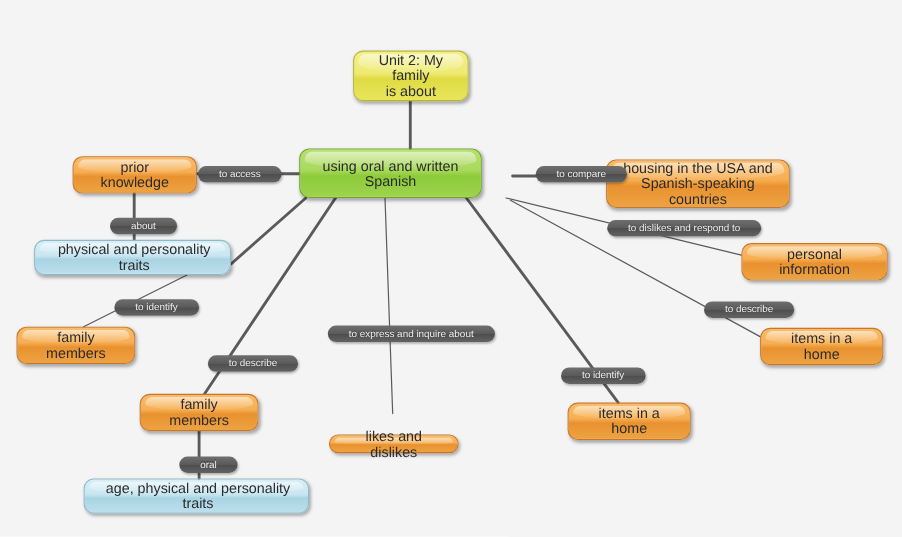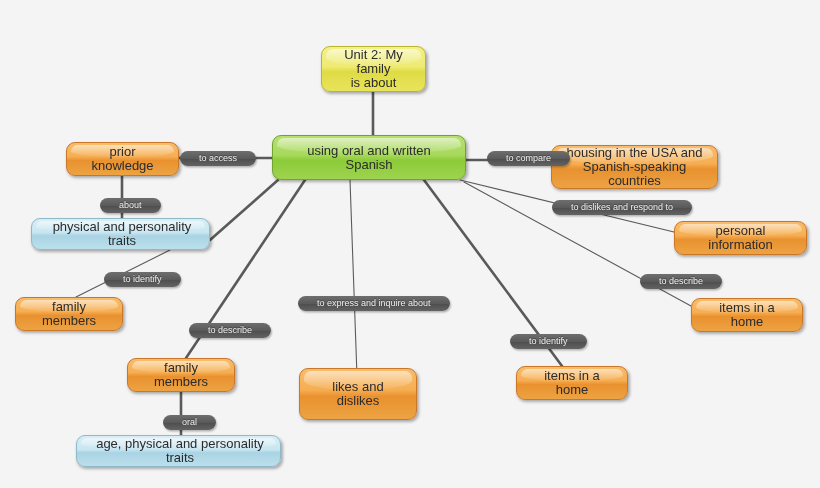--- a/index.html
+++ b/index.html
@@ -109,39 +109,39 @@
       <line x1="424" y1="180" x2="562" y2="366" stroke="#5a5a5a" stroke-width="2.6" stroke-linecap="round"></line>
       <line x1="466" y1="160" x2="551" y2="160" stroke="#5a5a5a" stroke-width="2.6" stroke-linecap="round"></line>
       <line x1="460" y1="180" x2="674" y2="232" stroke="#5a5a5a" stroke-width="1.1" stroke-linecap="round"></line>
       <line x1="464" y1="182" x2="691" y2="306" stroke="#5a5a5a" stroke-width="1.1" stroke-linecap="round"></line>
     </svg>
   <div id="node-layer">
       <div class="node node-yellow" style="left: 321px; top: 46px; width: 105px; height: 46px;">
         <span class="node-label">Unit 2: My family
 is about</span>
       </div>
-      <div class="node node-green" style="left: 272px; top: 135px; width: 194px; height: 45px;">
+      <div class="node node-green" style="left: 272px; top: 135px; width: 166px; height: 45px;">
         <span class="node-label">using oral and written Spanish</span>
       </div>
       <div class="node node-orange" style="left: 66px; top: 142px; width: 113px; height: 34px; text-align: center;">
         <span class="node-label">prior knowledge</span>
       </div>
       <div class="node node-blue" style="left: 31px; top: 218px; width: 179px; height: 32px;">
         <span class="node-label">physical and personality traits</span>
       </div>
       <div class="node node-orange" style="left: 15px; top: 297px; width: 108px; height: 34px;">
         <span class="node-label">family members</span>
       </div>
       <div class="node node-orange" style="left: 127px; top: 358px; width: 108px; height: 34px;">
         <span class="node-label">family members</span>
       </div>
       <div class="node node-blue" style="left: 76px; top: 435px; width: 205px; height: 32px;">
         <span class="node-label">age, physical and personality traits</span>
       </div>
-      <div class="node node-orange" style="left: 299px; top: 368px; width: 118px; height: 52px;">
+      <div class="node node-orange" style="left: 299px; top: 395px; width: 118px; height: 17px;">
         <span class="node-label">likes and dislikes</span>
       </div>
       <div class="node node-orange" style="left: 516px; top: 366px; width: 112px; height: 34px;">
         <span class="node-label">items in a home</span>
       </div>
       <div class="node node-orange" style="left: 551px; top: 145px; width: 167px; height: 44px;">
         <span class="node-label">housing in the USA and
 Spanish-speaking countries</span>
       </div>
       <div class="node node-orange" style="left: 674px; top: 221px; width: 133px; height: 34px;">

